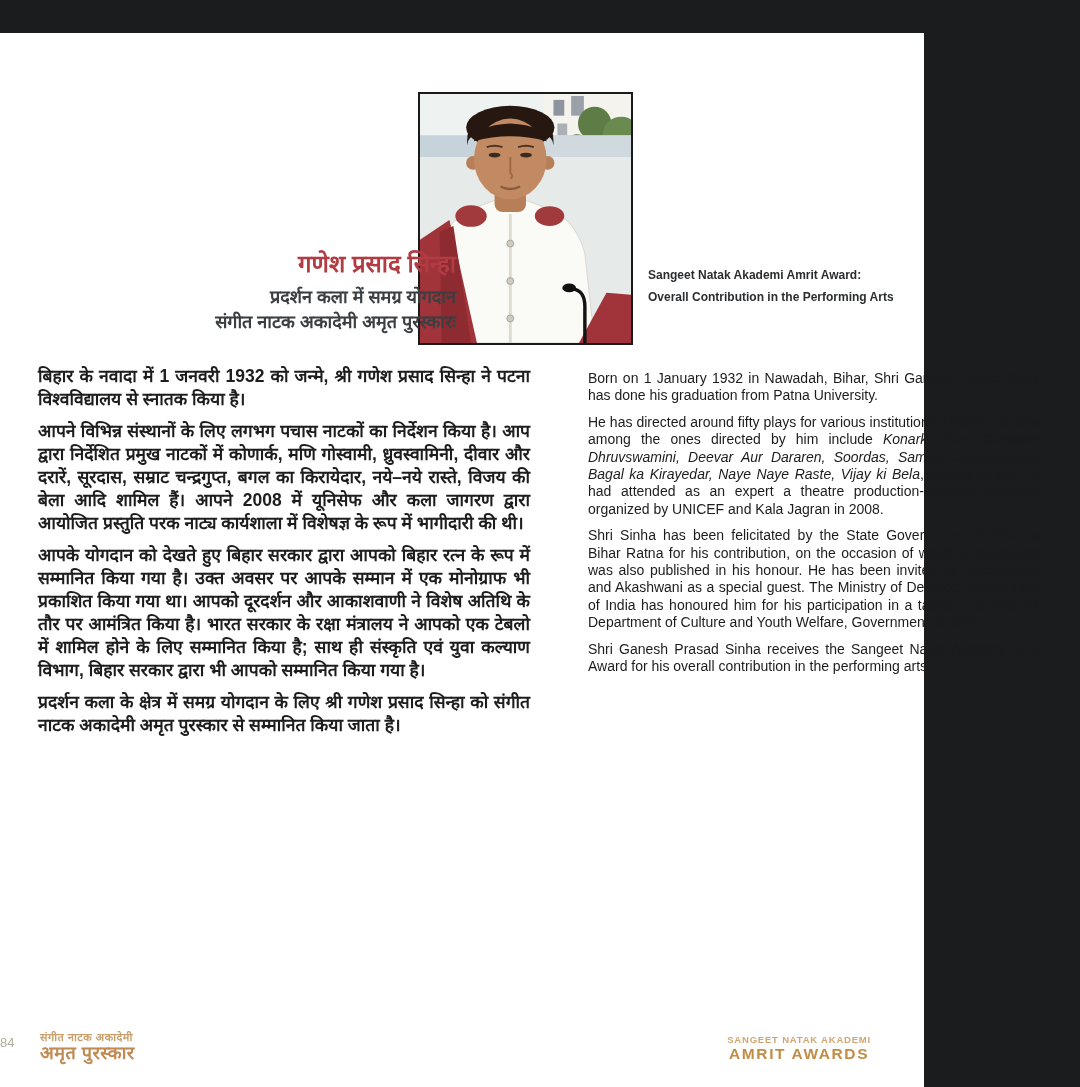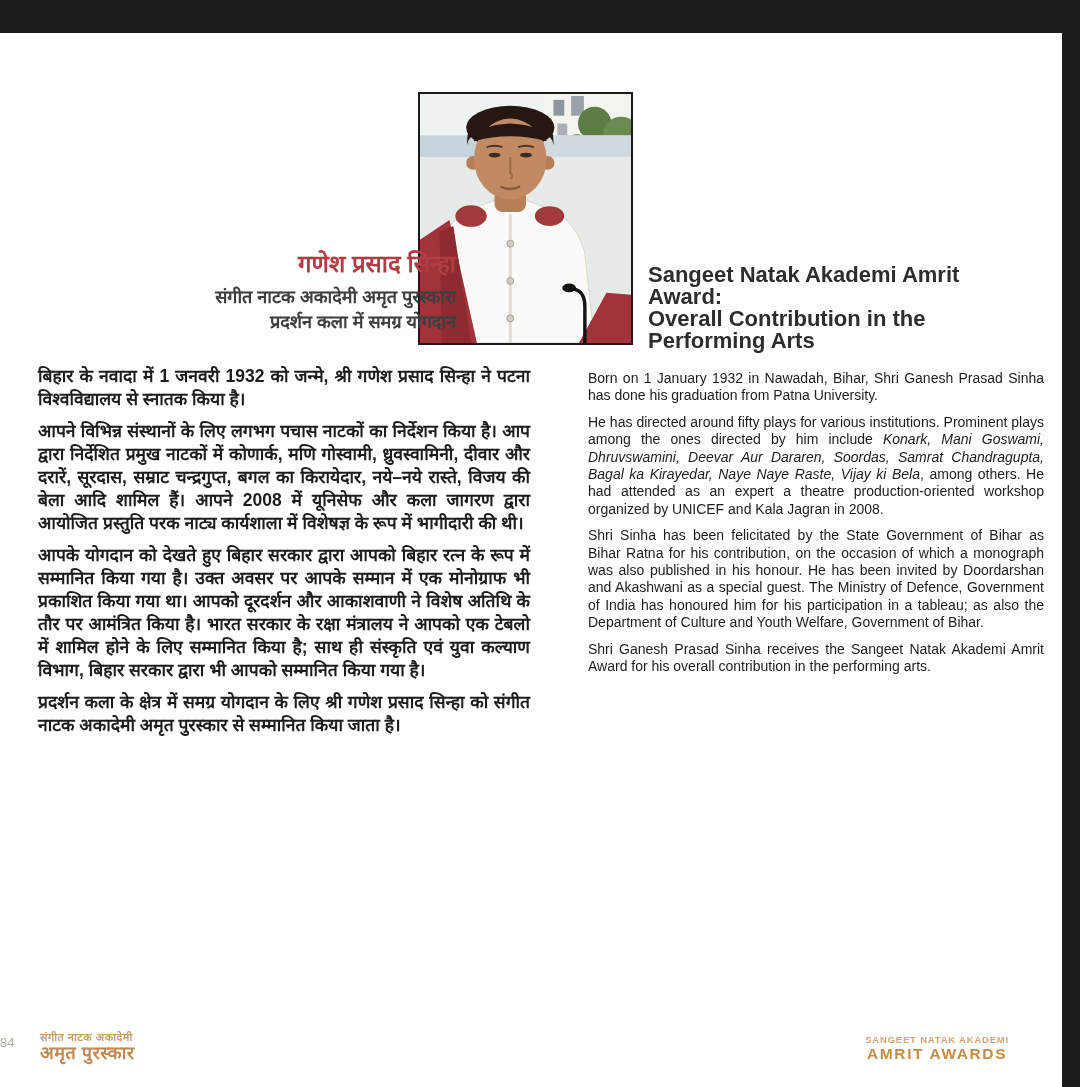--- a/index.html
+++ b/index.html
@@ -6,21 +6,21 @@
   html, body { width: 1080px; height: 1087px; }
   body {
     background: #1b1c1e;
     font-family: "Liberation Sans", sans-serif;
     position: relative;
     overflow: hidden;
   }
   .page {
     position: absolute;
     left: 0; top: 33px;
-    width: 1062px; height: 1054px;
+    width: 924px; height: 1054px;
     background: #ffffff;
   }
   
   .photo {
     position: absolute;
     left: 418px; top: 59px;
     width: 215px; height: 253px;
     border: 2px solid #1a1a1a;
     background: #e6eae8;
     overflow: hidden;
@@ -51,21 +51,21 @@
     width: 370px;
   }
   .header-en .title {
     font-size: 17px; font-weight: bold;
     letter-spacing: 0.3px;
     color: #ab4149;
     line-height: 20px;
   }
   .header-en .subtitle {
     margin-top: 12px;
-    font-size: 22px; font-weight: 600;
+    font-size: 12px; font-weight: 600;
     color: #2b2d2f;
     line-height: 22px;
   }
 
   
   .body-hi {
     position: absolute;
     left: 38px; top: 332px;
     width: 492px;
     font-size: 17.5px;
@@ -181,22 +181,22 @@
       <g>
         <path d="M 168 253 L 168 216 Q 168 200 156 198" stroke="#141414" stroke-width="3.5" fill="none"></path>
         <ellipse cx="152" cy="197" rx="7" ry="4.5" fill="#101010"></ellipse>
       </g>
     </svg>
   </div>
 
   <div class="header-hi">
     <div class="title">गणेश प्रसाद सिन्हा</div>
     <div class="subtitle">
+      <div>प्रदर्शन कला में समग्र योगदान</div>
       <div>संगीत नाटक अकादेमी अमृत पुरस्कारः</div>
-      <div>प्रदर्शन कला में समग्र योगदान</div>
     </div>
   </div>
 
   <div class="header-en">
     <div class="subtitle">
       <div>Sangeet Natak Akademi Amrit Award:</div>
       <div>Overall Contribution in the Performing Arts</div>
     </div>
   </div>
 

